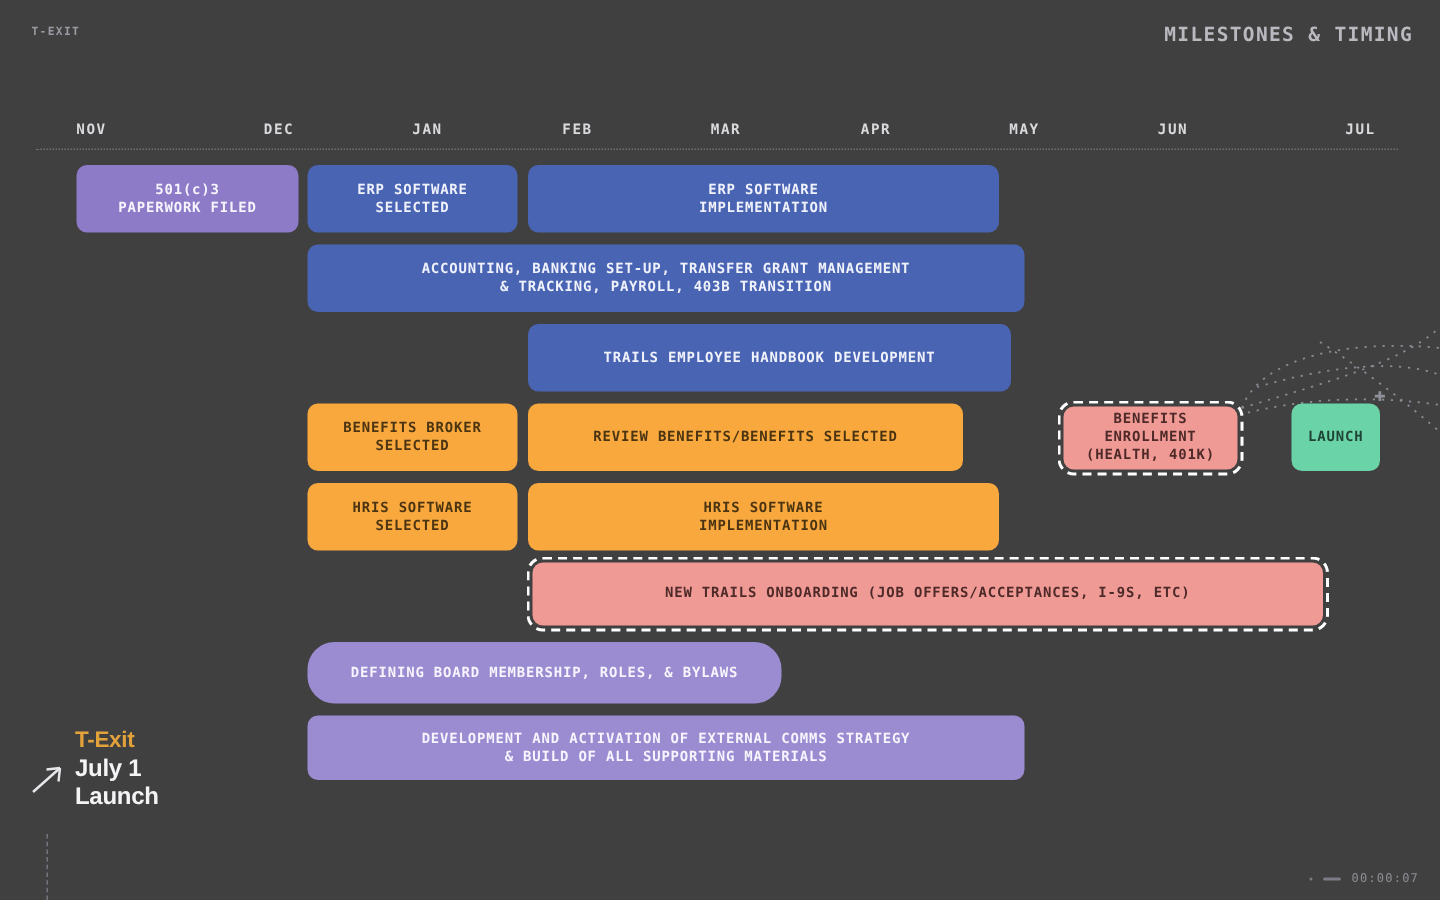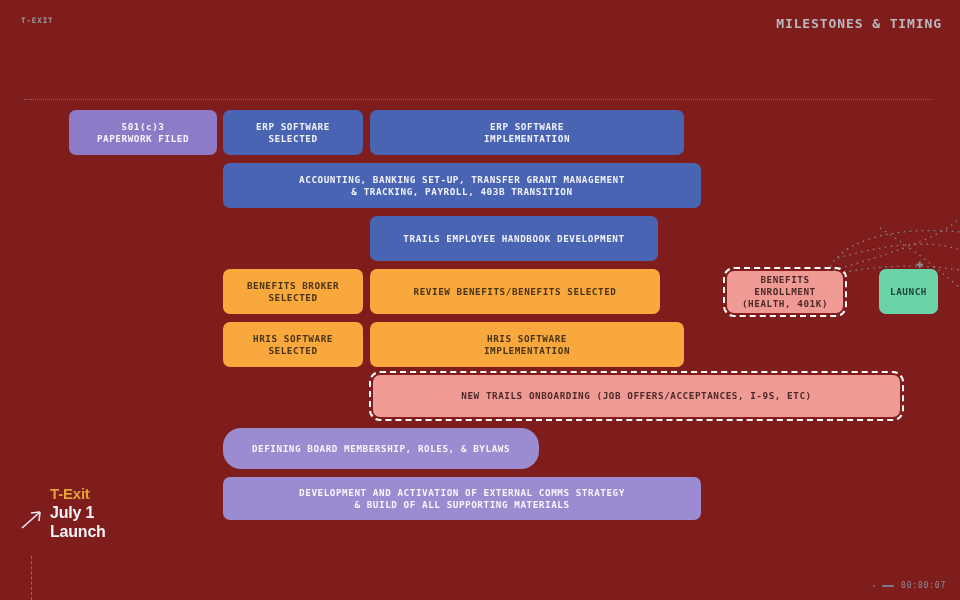--- a/index.html
+++ b/index.html
@@ -5,21 +5,21 @@
   * { box-sizing: border-box; margin: 0; padding: 0; }
   html, body {
     width: 960px; height: 600px;
     background: #2b2b30;
     overflow: hidden;
     font-family: "DejaVu Sans Mono", "Liberation Mono", monospace;
   }
   #root {
     position: relative;
     width: 960px; height: 600px;
-    background: #7f1d1d;
+    background: #404040;
   }
 
   
   .brand-tag {
     position: absolute; left: 21px; top: 16px;
     font-size: 7.5px; letter-spacing: 0.9px;
     color: #9a9aa2; font-weight: 700;
   }
   .corner-tag {
     position: absolute; right: 18px; top: 16px;
@@ -51,21 +51,20 @@
   
   .bar {
     position: absolute;
     border-radius: 7px;
     display: flex; align-items: center; justify-content: center;
     text-align: center;
     font-size: 9.3px; line-height: 12px; letter-spacing: 0.55px;
     font-weight: 700;
     padding: 2px 8px;
     white-space: pre-line;
-    margin-left: 18px;
   }
   .bar.blue   { background: #4a64b4; color: #f0f2fb; }
   .bar.purple { background: #8d7bc8; color: #f6f4fd; }
   .bar.purple2{ background: #9b8bd0; color: #f6f4fd; }
   .bar.orange { background: #f9a83e; color: #4a3412; }
   .bar.red    { background: #f09a96; color: #4d2a28; }
   .bar.green  { background: #6bd3a8; color: #1f4436; }
 
   .bar.selected {
     outline: 2px dashed #ffffff;
@@ -125,32 +124,43 @@
   <svg class="deco" viewBox="0 0 960 600" xmlns="http://www.w3.org/2000/svg">
     <path d="M828 272 C 840 238, 900 226, 960 232" fill="none" stroke="#8a8a94" stroke-width="1.2" stroke-dasharray="1.5 4.5"></path>
     <path d="M828 272 C 880 256, 935 242, 960 218" fill="none" stroke="#8a8a94" stroke-width="1.2" stroke-dasharray="1.5 4.5"></path>
     <path d="M832 275 C 862 268, 905 262, 960 270" fill="none" stroke="#8a8a94" stroke-width="1.2" stroke-dasharray="1.5 4.5"></path>
     <path d="M880 228 C 905 244, 930 262, 960 288" fill="none" stroke="#8a8a94" stroke-width="1.2" stroke-dasharray="1.5 4.5"></path>
     <path d="M838 258 C 880 246, 928 238, 960 250" fill="none" stroke="#8a8a94" stroke-width="1.2" stroke-dasharray="1.5 4.5"></path>
   </svg>
   <div class="sparkle" style="left:916px; top:257px;">✚</div>
 
 
+  <div class="months" id="months">
+      <div class="month" style="left: 61px;">NOV</div>
+      <div class="month" style="left: 186px;">DEC</div>
+      <div class="month" style="left: 285px;">JAN</div>
+      <div class="month" style="left: 385px;">FEB</div>
+      <div class="month" style="left: 484px;">MAR</div>
+      <div class="month" style="left: 584px;">APR</div>
+      <div class="month" style="left: 683px;">MAY</div>
+      <div class="month" style="left: 782px;">JUN</div>
+      <div class="month" style="left: 907px;">JUL</div>
+    </div>
   <div class="ruler-line"></div>
 
   <div id="bars">
       <div class="bar purple" style="left: 51px; top: 110px; width: 148px; height: 45px;">501(c)3
 PAPERWORK FILED</div>
       <div class="bar blue" style="left: 205px; top: 110px; width: 140px; height: 45px;">ERP SOFTWARE
 SELECTED</div>
       <div class="bar blue" style="left: 352px; top: 110px; width: 314px; height: 45px;">ERP SOFTWARE
 IMPLEMENTATION</div>
       <div class="bar blue" style="left: 205px; top: 163px; width: 478px; height: 45px;">ACCOUNTING, BANKING SET-UP, TRANSFER GRANT MANAGEMENT
 &amp; TRACKING, PAYROLL, 403B TRANSITION</div>
-      <div class="bar blue" style="left: 352px; top: 216px; width: 288px; height: 45px;">TRAILS EMPLOYEE HANDBOOK DEVELOPMENT</div>
+      <div class="bar blue" style="left: 352px; top: 216px; width: 322px; height: 45px;">TRAILS EMPLOYEE HANDBOOK DEVELOPMENT</div>
       <div class="bar orange" style="left: 205px; top: 269px; width: 140px; height: 45px;">BENEFITS BROKER
 SELECTED</div>
       <div class="bar orange" style="left: 352px; top: 269px; width: 290px; height: 45px;">REVIEW BENEFITS/BENEFITS SELECTED</div>
       <div class="bar red selected" style="left: 709px; top: 271px; width: 116px; height: 42px;">BENEFITS ENROLLMENT
 (HEALTH, 401K)</div>
       <div class="bar green" style="left: 861px; top: 269px; width: 59px; height: 45px;">LAUNCH</div>
       <div class="bar orange" style="left: 205px; top: 322px; width: 140px; height: 45px;">HRIS SOFTWARE
 SELECTED</div>
       <div class="bar orange" style="left: 352px; top: 322px; width: 314px; height: 45px;">HRIS SOFTWARE
 IMPLEMENTATION</div>

